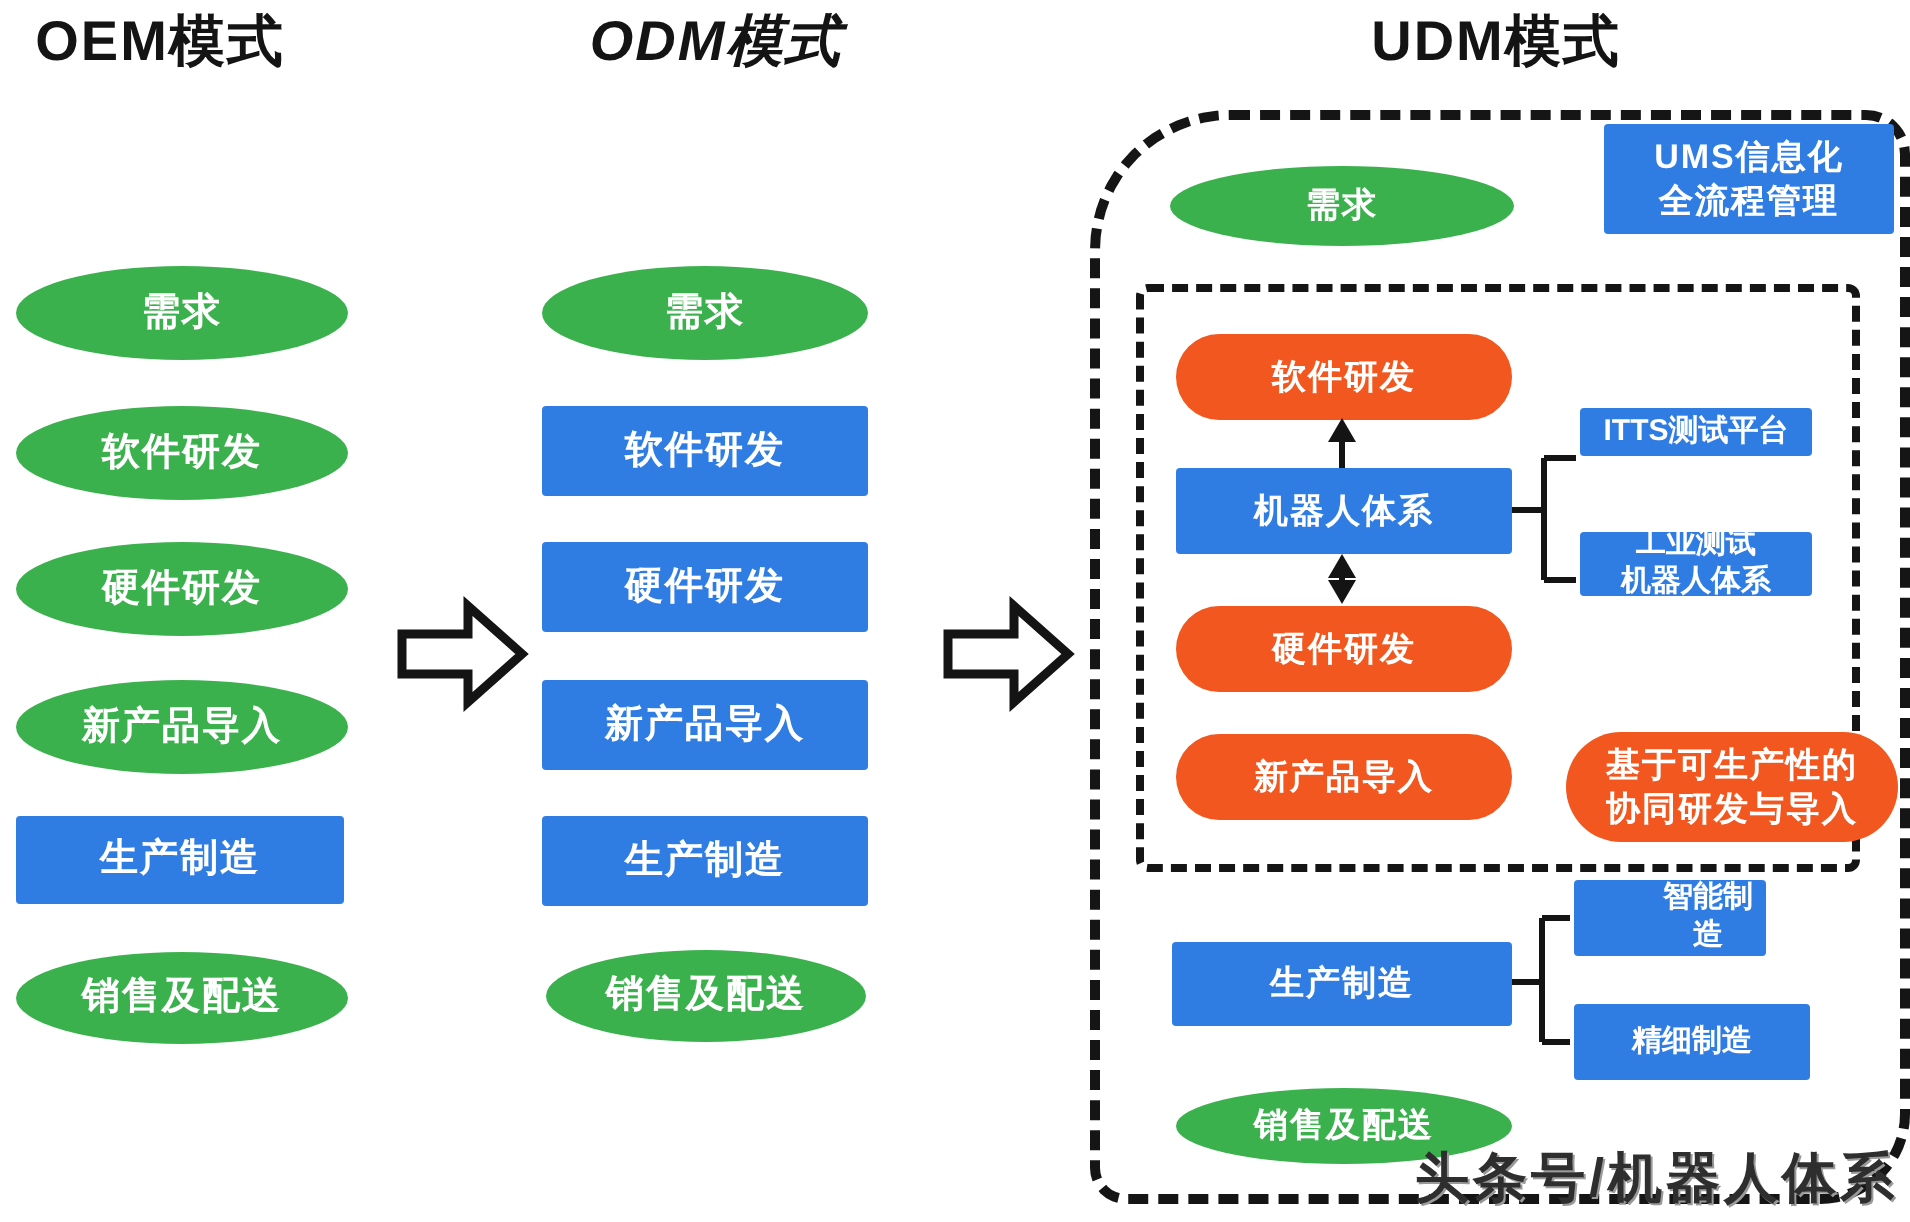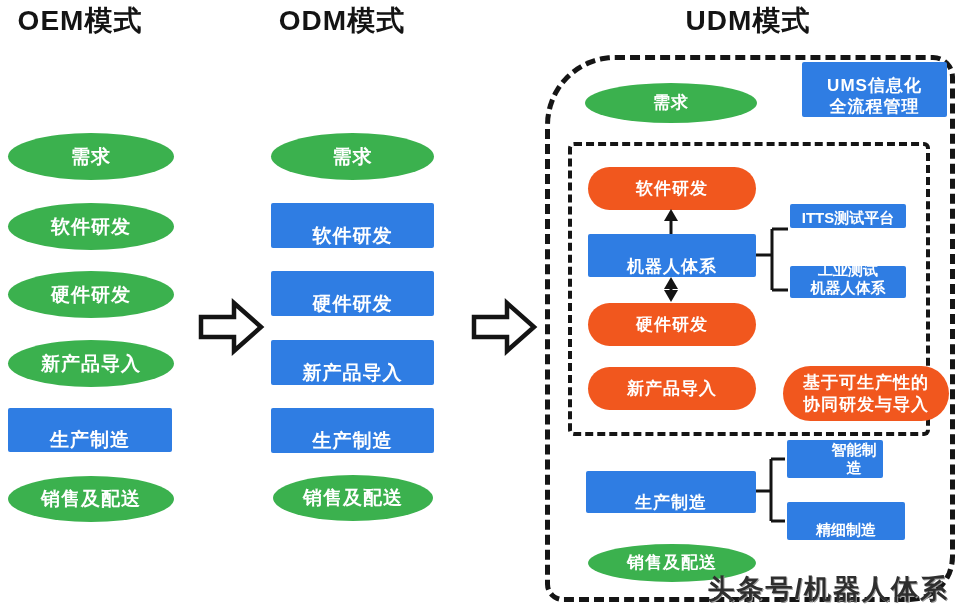--- a/index.html
+++ b/index.html
@@ -9,21 +9,21 @@
   }
   .hdr{
     position:absolute;width:140px;text-align:center;
     font-size:28px;font-weight:bold;color:#141414;letter-spacing:1px;
   }
   .shape{
     position:absolute;box-sizing:border-box;display:flex;align-items:center;justify-content:center;
     color:#fff;font-weight:bold;font-size:19px;text-align:center;letter-spacing:1px;line-height:1.25;
   }
   .ellipse{border-radius:50%;}
-  .rect{border-radius:2px;align-items:flex-end;}
+  .rect{border-radius:2px;}
   .pill{border-radius:24px;}
   .green{background:var(--green,#3bb14e);}
   .blue{background:var(--blue,#2f7de3);}
   .orange{background:var(--orange,#f1571e);}
   .sm{font-size:17px;}
   .xs{font-size:15px;letter-spacing:0;}
   .twolines span{display:block;}
   .dashed-outer{
     position:absolute;left:545px;top:55px;width:400px;height:537px;
     border:5px dashed #151515;border-radius:70px 22px 45px 18px;
@@ -41,21 +41,21 @@
     color:#2e2e2e;letter-spacing:2px;text-shadow:1px 1px 0 #9a9a9a;z-index:30;
   }
   .z20{z-index:20;}
 </style>
 </head>
 <body>
 
 <div id="canvas">
 
   <div class="hdr" style="left:10px;top:2px;">OEM模式</div>
-  <div class="hdr" style="left:272px;top:2px;">ODM模式</div>
+  <div class="hdr" style="left:288px;top:2px;font-style:italic;">ODM模式</div>
   <div class="hdr" style="left:678px;top:2px;">UDM模式</div>
 
   <div class="shape ellipse green" style="left:8px;top:133px;width:166px;height:47px;">需求</div>
   <div class="shape ellipse green" style="left:8px;top:203px;width:166px;height:47px;">软件研发</div>
   <div class="shape ellipse green" style="left:8px;top:271px;width:166px;height:47px;">硬件研发</div>
   <div class="shape ellipse green" style="left:8px;top:340px;width:166px;height:47px;">新产品导入</div>
   <div class="shape rect blue" style="left:8px;top:408px;width:164px;height:44px;">生产制造</div>
   <div class="shape ellipse green" style="left:8px;top:476px;width:166px;height:46px;">销售及配送</div>
 
   <div class="shape ellipse green" style="left:271px;top:133px;width:163px;height:47px;">需求</div>

